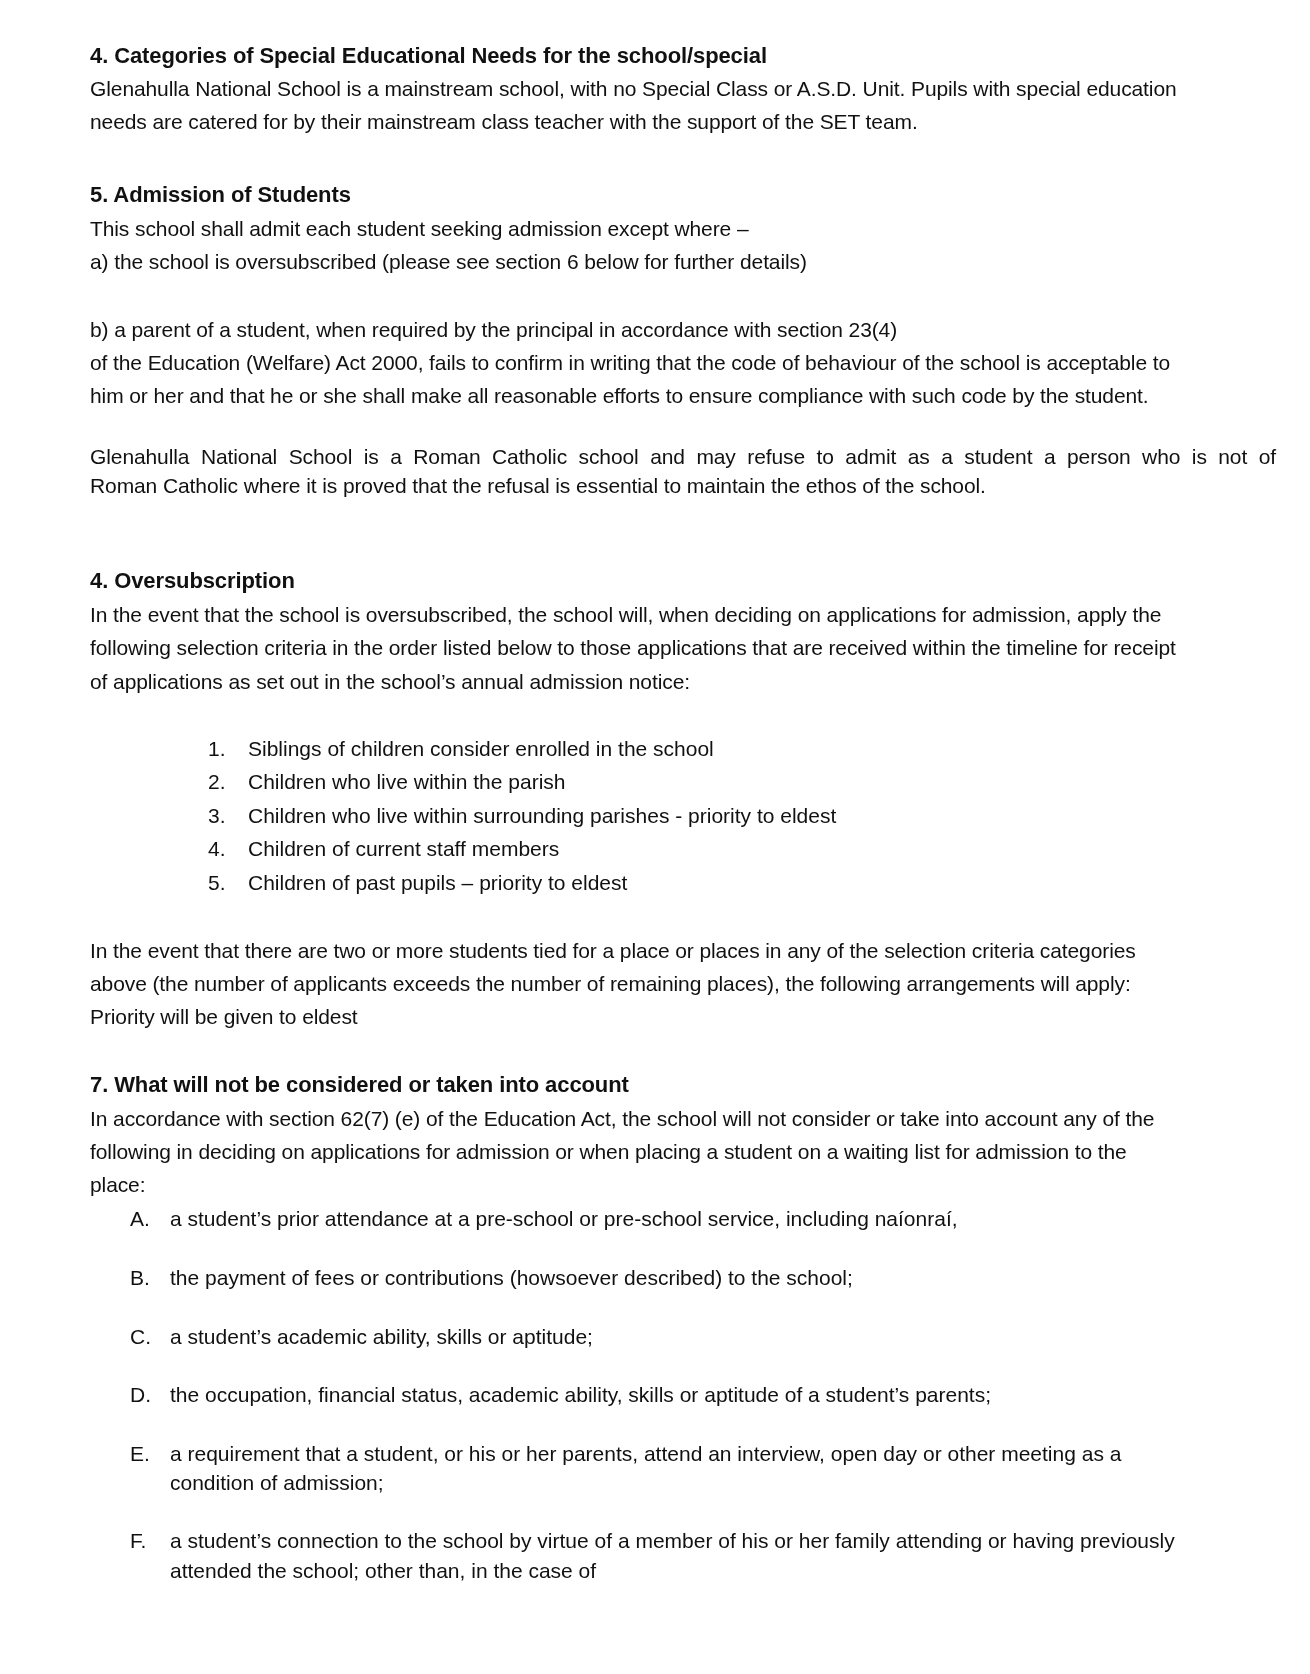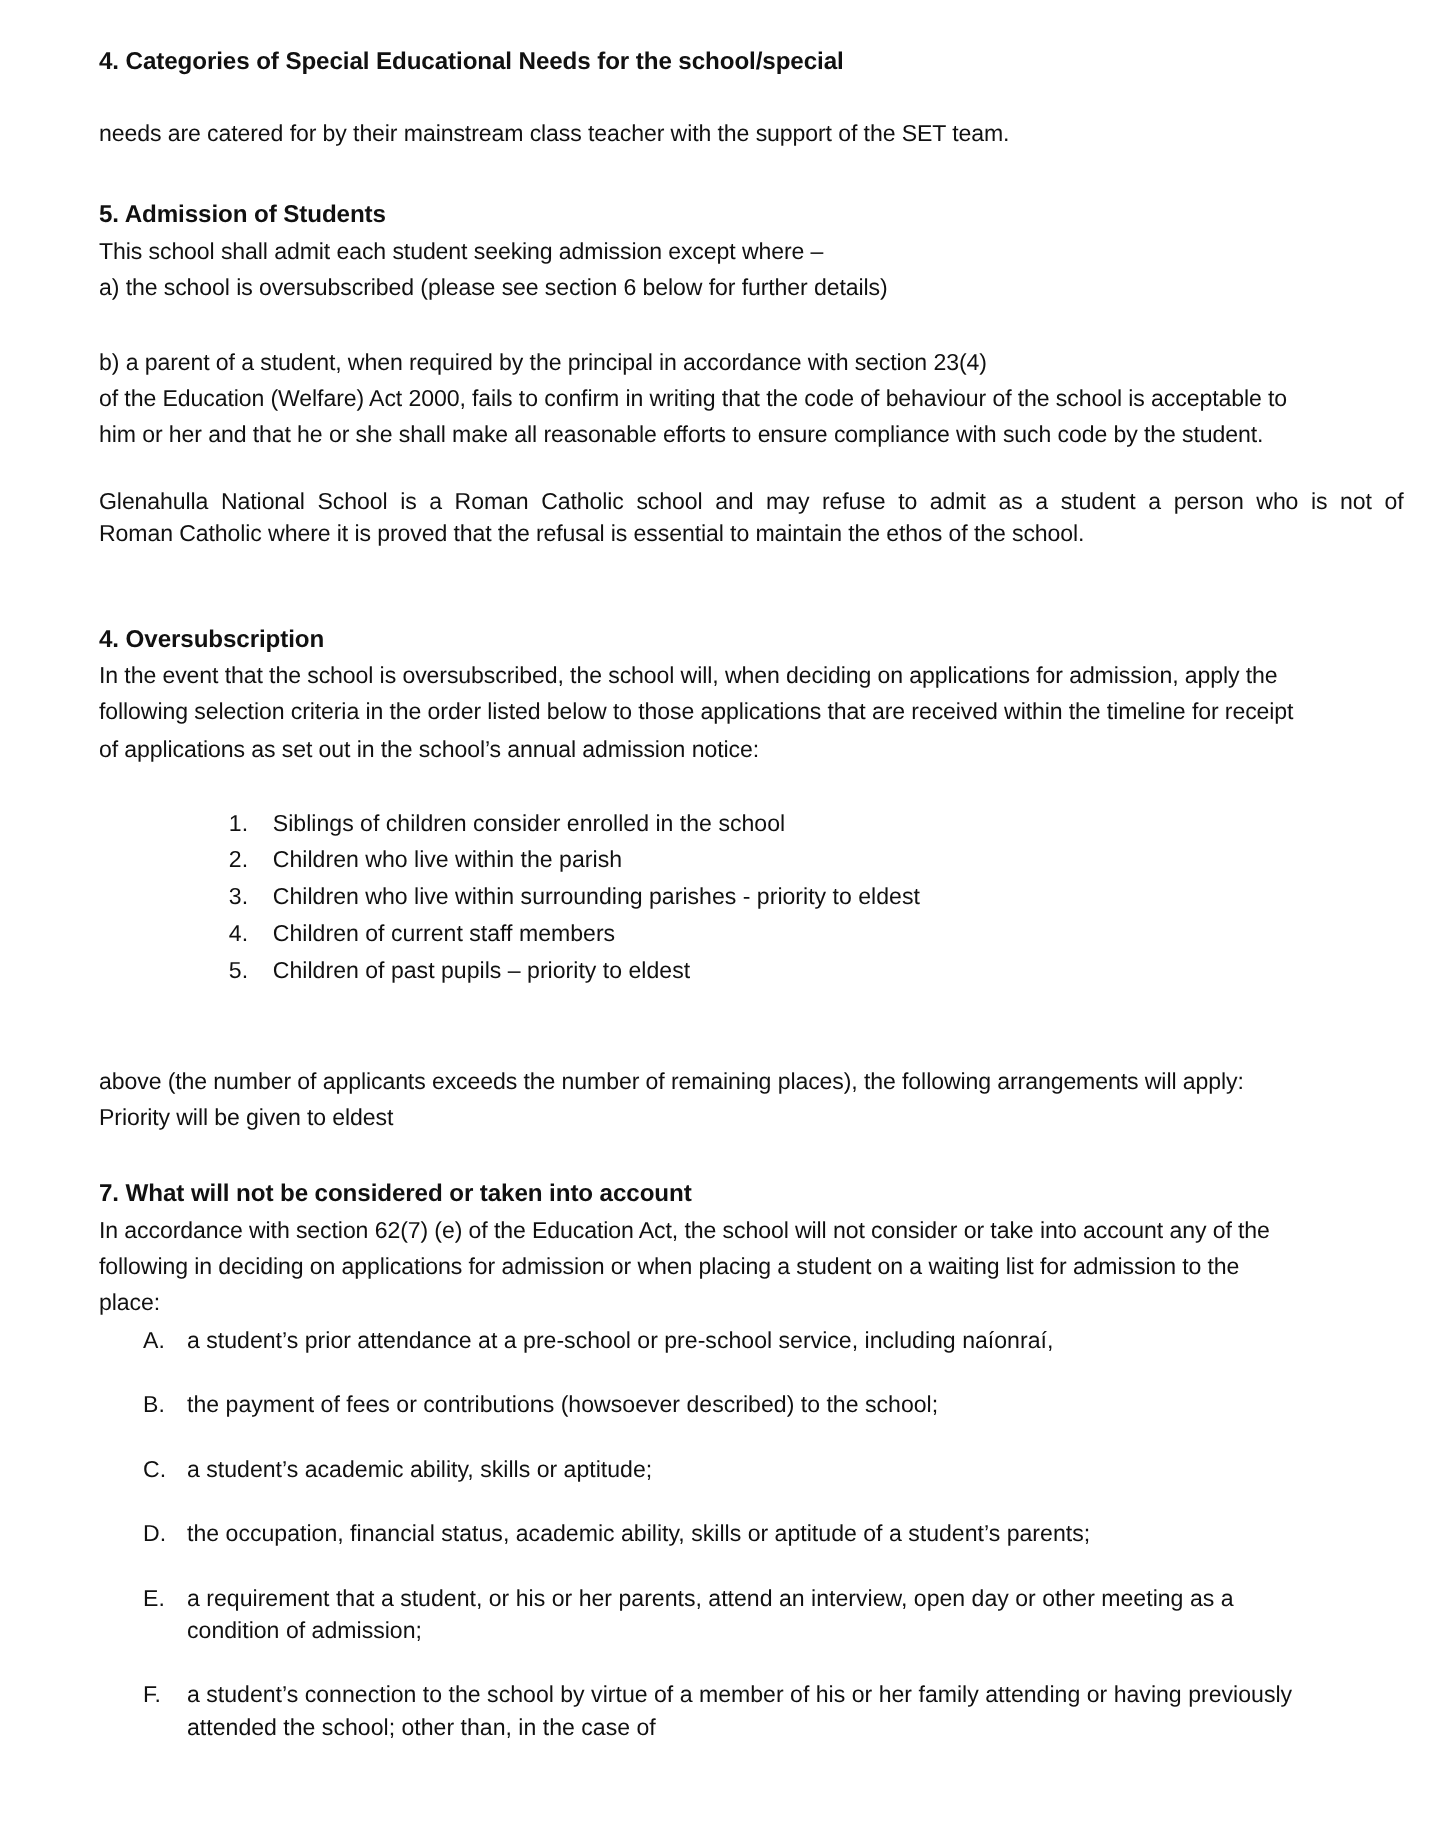--- a/index.html
+++ b/index.html
@@ -19,20 +19,21 @@
     .num-list .text { position: absolute; left: 224px; font-size: 21px; line-height: 28px; white-space: nowrap; }
     .alpha .marker { position: absolute; left: 106px; font-size: 21px; line-height: 28px; }
     .alpha .text { position: absolute; left: 146px; font-size: 21px; line-height: 28px; white-space: nowrap; }
   </style>
 </head>
 <body>
 
 <div class="page">
 
   <div class="line heading" style="top:42px;">4. Categories of Special Educational Needs for the school/special</div>
+  <div class="line" style="top:75px;">Glenahulla National School is a mainstream school, with no Special Class or A.S.D. Unit. Pupils with special education</div>
   <div class="line" style="top:108px;">needs are catered for by their mainstream class teacher with the support of the SET team.</div>
 
   <div class="line heading" style="top:181px;">5. Admission of Students</div>
   <div class="line" style="top:215px;">This school shall admit each student seeking admission except where –</div>
   <div class="line" style="top:248px;">a) the school is oversubscribed (please see section 6 below for further details)</div>
 
   <div class="line" style="top:316px;">b) a parent of a student, when required by the principal in accordance with section 23(4)</div>
   <div class="line" style="top:349px;">of the Education (Welfare) Act 2000, fails to confirm in writing that the code of behaviour of the school is acceptable to</div>
   <div class="line" style="top:382px;">him or her and that he or she shall make all reasonable efforts to ensure compliance with such code by the student.</div>
 
@@ -60,20 +61,21 @@
     <div>
       <span class="marker" style="top:835px;">4.</span>
       <span class="text" style="top:835px;">Children of current staff members</span>
     </div>
     <div>
       <span class="marker" style="top:869px;">5.</span>
       <span class="text" style="top:869px;">Children of past pupils – priority to eldest</span>
     </div>
   </div>
 
+  <div class="line" style="top:937px;">In the event that there are two or more students tied for a place or places in any of the selection criteria categories</div>
   <div class="line" style="top:970px;">above (the number of applicants exceeds the number of remaining places), the following arrangements will apply:</div>
   <div class="line" style="top:1003px;">Priority will be given to eldest</div>
 
   <div class="line heading" style="top:1071px;">7. What will not be considered or taken into account</div>
   <div class="line" style="top:1105px;">In accordance with section 62(7) (e) of the Education Act, the school will not consider or take into account any of the</div>
   <div class="line" style="top:1138px;">following in deciding on applications for admission or when placing a student on a waiting list for admission to the</div>
   <div class="line" style="top:1171px;">place:</div>
 
   <div class="alpha">
     <div>

